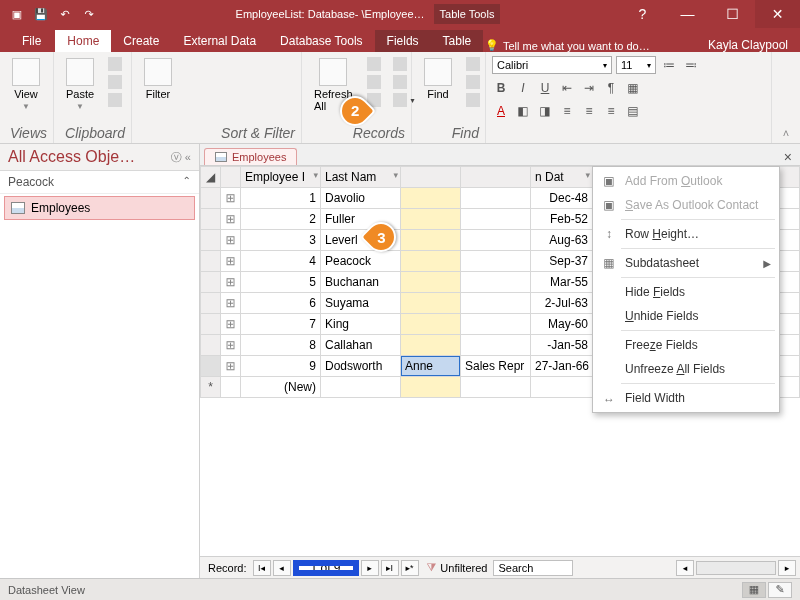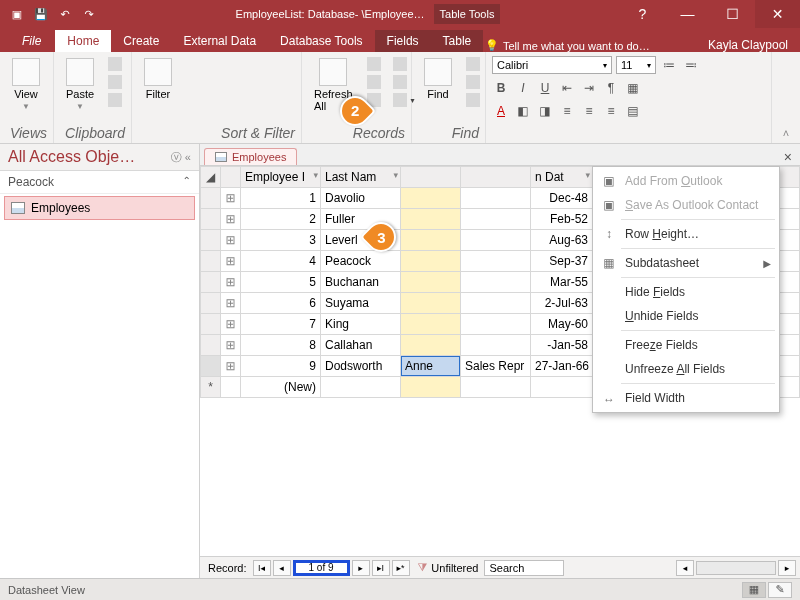--- a/index.html
+++ b/index.html
@@ -9,21 +9,21 @@
 .tb-left { display: flex; align-items: center; padding-left: 10px; gap: 10px; }
 .tb-icon { width: 14px; height: 14px; display: flex; align-items: center; justify-content: center; }
 .tb-title { flex: 1; text-align: center; font-size: 11px; padding-left: 20px; }
 .context-tab { background: #823032; padding: 4px 6px; margin-left: 6px; font-size: 11px; }
 .tb-controls { display: flex; align-items: center; gap: 0; }
 .tb-btn { width: 45px; height: 28px; display: flex; align-items: center; justify-content: center; font-size: 14px; }
 .tb-btn.close { background: rgba(0,0,0,0.08); }
 
 .ribbon-tabs { height: 24px; background: #a4373a; display: flex; align-items: flex-end; color: #fff; padding-left: 8px; }
 .rt-tab { padding: 4px 12px; font-size: 12px; }
-.rt-tab.file { padding: 4px 14px; font-style: italic; }
+.rt-tab.file { padding: 4px 14px; }
 .rt-tab.active { background: #fff; color: #a4373a; }
 .rt-context { background: #823032; padding: 4px 12px; }
 .rt-tell { margin-left: 2px; font-size: 11px; display:flex; align-items:center; gap:4px; }
 .rt-user { margin-left: auto; padding-right: 12px; font-size: 12px; }
 
 .ribbon { height: 92px; background: #f3f2f1; border-bottom: 1px solid #d0d0d0; display: flex; }
 .rgroup { border-right: 1px solid #e0e0e0; padding: 4px 6px 2px 6px; display: flex; flex-direction: column; }
 .rgroup-body { flex: 1; display: flex; align-items: flex-start; gap: 4px; }
 .rgroup-label { text-align: right; font-size: 14px; color: #666; padding-top: 2px; font-style: italic; }
 .bigbtn { display: flex; flex-direction: column; align-items: center; justify-content: flex-start; padding: 2px 6px; gap: 2px; font-size: 11px; }
@@ -71,21 +71,21 @@
 .callout { position: absolute; width: 30px; height: 30px; background: #f08a24; border: 2px solid #fff; border-radius: 50% 50% 50% 4px; transform: rotate(45deg); display:flex; align-items:center; justify-content:center; z-index:60; box-shadow: 1px 1px 3px rgba(0,0,0,0.3); }
 .callout span { transform: rotate(-45deg); color:#fff; font-weight:bold; font-size:15px; }
 .c2 { left: 340px; top: 96px; border-radius: 50% 50% 50% 4px; transform: rotate(-135deg); }
 .c2 span { transform: rotate(135deg); }
 .c3 { left: 366px; top: 222px; border-radius: 4px 50% 50% 50%; transform: rotate(-45deg); }
 .c3 span { transform: rotate(45deg); }
 
 .recnav { height: 22px; border-top: 1px solid #d0d0d0; background: #f3f2f1; display: flex; align-items: center; font-size: 11px; padding: 0 4px; gap: 2px; }
 .recnav .lbl { padding: 0 4px; }
 .recnav .btn { width: 18px; height: 16px; border: 1px solid #c0c0c0; background: #fafafa; display:flex; align-items:center; justify-content:center; font-size:9px; }
-.recnav input { width: 57px; height: 16px; border: 3px solid #1d4ed8; font-size: 10px; text-align:center; }
+.recnav input { width: 66px; height: 16px; border: 6px solid #1d4ed8; font-size: 12px; text-align:center; }
 .recnav .filter { display:flex; align-items:center; gap:4px; margin-left:6px; }
 .recnav .search { border:1px solid #c0c0c0; padding:1px 4px; width:80px; margin-left:4px; background:#fff; }
 
 .statusbar { height: 22px; background: #e9e7e5; border-top: 1px solid #c8c8c8; display: flex; align-items: center; font-size: 11px; padding: 0 8px; color:#555; }
 .statusbar .views { margin-left: auto; display:flex; gap:2px; }
 .statusbar .vbtn { width:24px; height:16px; border:1px solid #c0c0c0; background:#f8f8f8; display:flex; align-items:center; justify-content:center; }
 .statusbar .vbtn.active { background:#d0cecb; }
 
 u.acc { text-decoration: underline; }
 </style>

